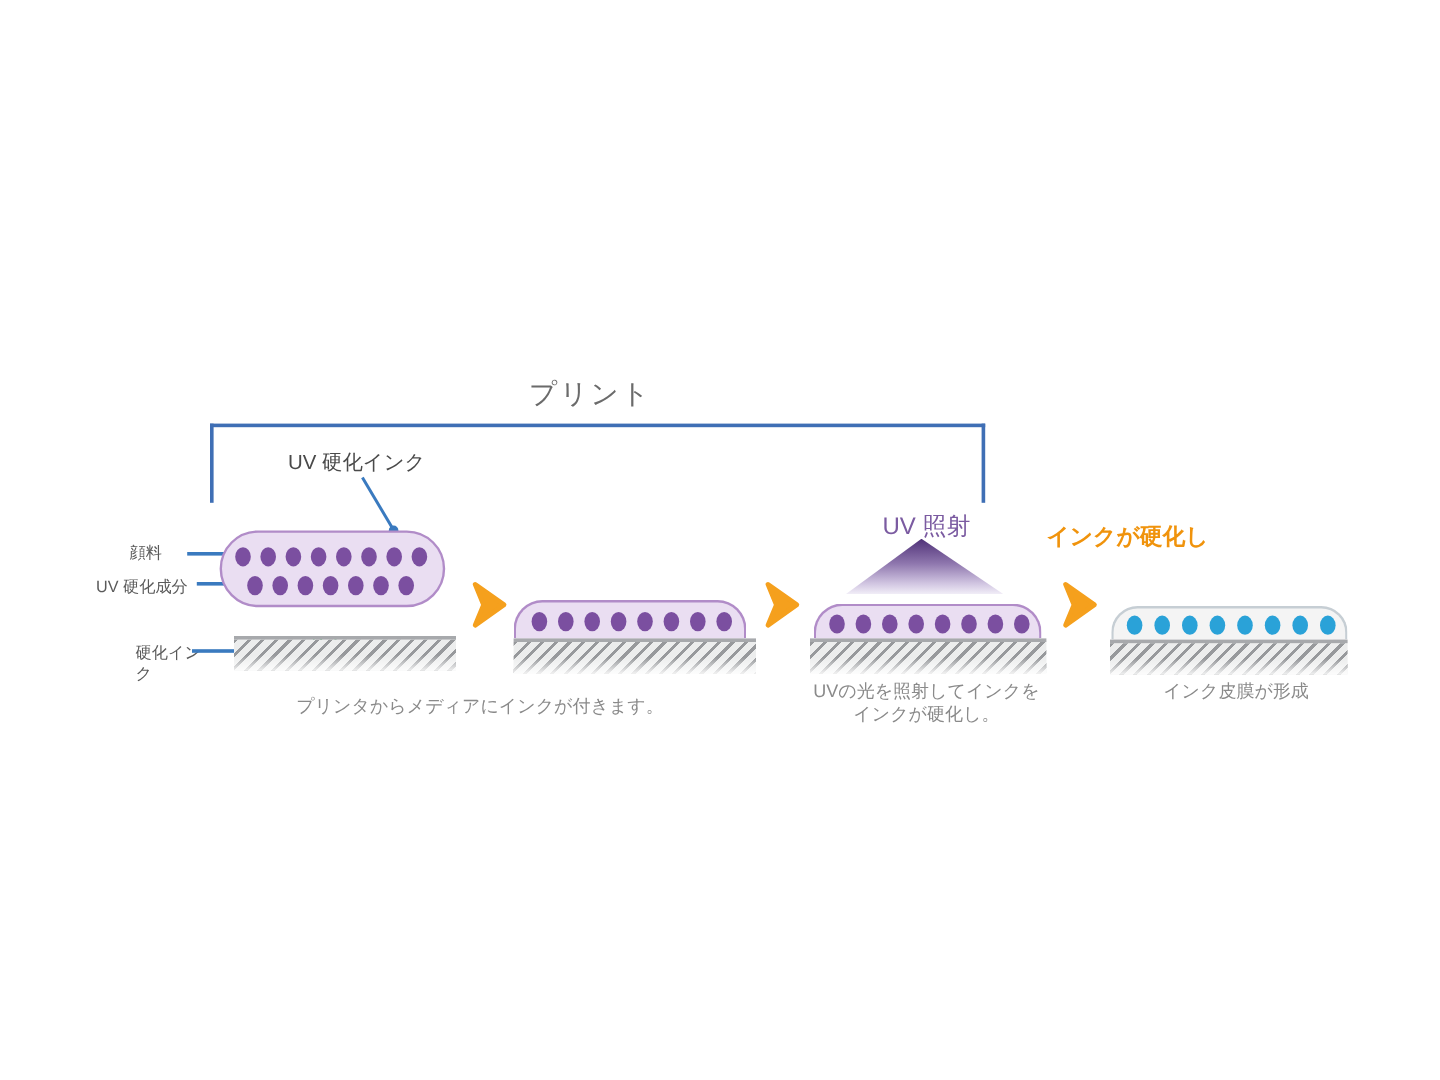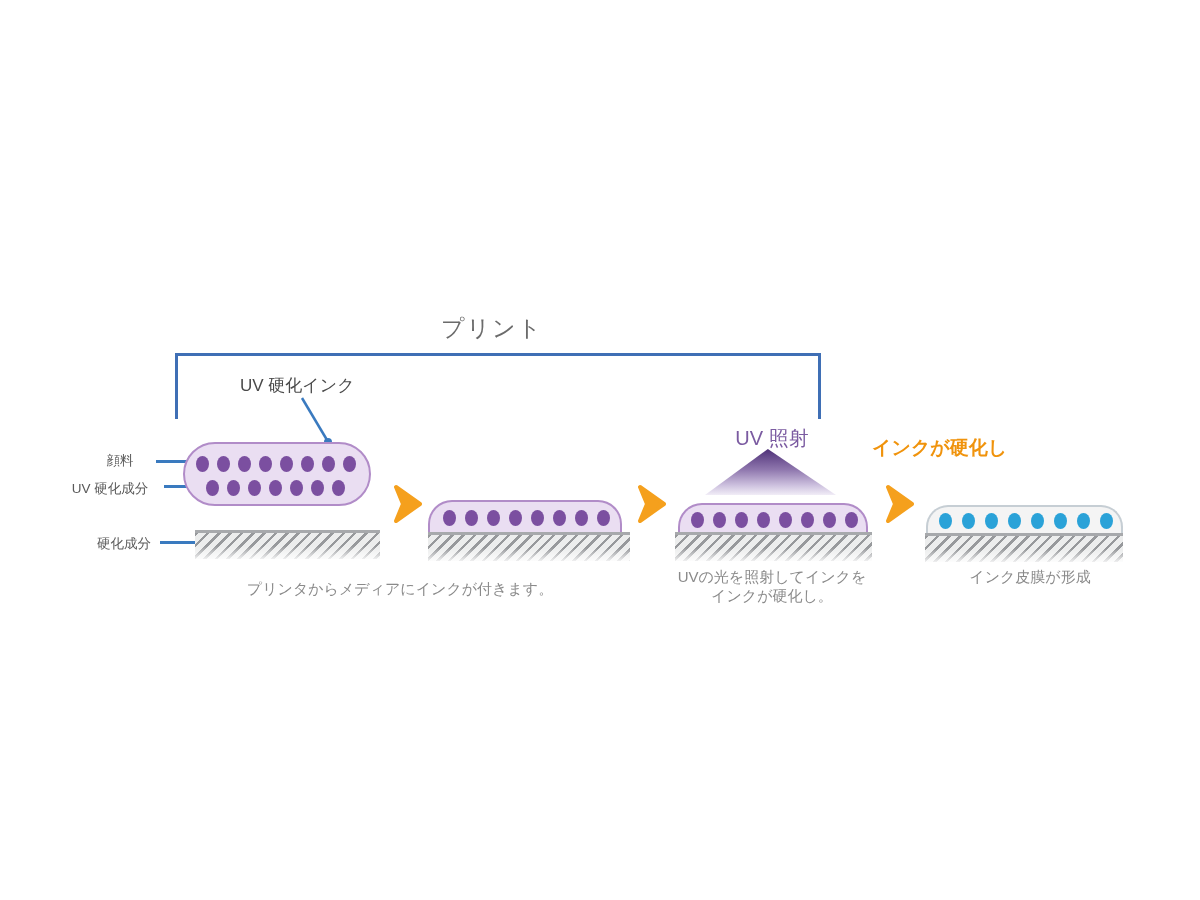--- a/index.html
+++ b/index.html
@@ -14,21 +14,21 @@
     border-right:3px solid var(--bracket_blue);}
 
   .ink-label{position:absolute;left:240px;top:374px;width:150px;font-size:17px;color:#4a4a4a;}
 
   
   #pointer-overlay{position:absolute;left:0;top:0;width:1200px;height:900px;pointer-events:none;}
   #pointer-overlay line{stroke:var(--pointer_blue);stroke-width:2.5;}
   #pointer-overlay circle{fill:var(--pointer_blue);}
 
   
-  .side-label{position:absolute;font-size:13.5px;color:var(--label_gray);text-align:center;}
+  .side-label{position:absolute;font-size:13.5px;color:var(--label_gray);text-align:left;margin-left:20px;}
   .pointer-line{position:absolute;height:2.5px;background:var(--pointer_blue);}
   .pointer-line::after{content:"";position:absolute;right:-4px;top:-2.75px;width:8px;height:8px;
     border-radius:50%;background:var(--pointer_blue);}
 
   
   .blob{position:absolute;box-sizing:border-box;background:var(--ink_fill);
     border:2.5px solid var(--ink_border);}
   .blob.full{border-radius:33px;}
   .blob.flat{border-radius:24px 24px 0 0;border-bottom:none;}
   .blob.cured{background:var(--cured_fill);border:2px solid var(--cured_border);
@@ -88,21 +88,21 @@
     <line x1="302" y1="398" x2="327" y2="440"></line>
     <circle cx="328" cy="442" r="4"></circle>
   </svg>
 
   <div class="side-label" style="left:88px;top:452px;width:64px;">顔料</div>
   <div class="pointer-line" style="left:156px;top:460px;width:42px;"></div>
 
   <div class="side-label" style="left:60px;top:480px;width:100px;">UV 硬化成分</div>
   <div class="pointer-line" style="left:164px;top:485px;width:34px;"></div>
 
-  <div class="side-label" style="left:93px;top:535px;width:62px;">硬化成分</div>
+  <div class="side-label" style="left:93px;top:535px;width:62px;">硬化インク</div>
   <div class="pointer-line" style="left:160px;top:541px;width:46px;"></div>
 
   <div class="blob full" style="left:183px;top:442px;width:188px;height:64px;">
     <div class="dot-row row-g8" style="left:11px;top:12px;">
         <span class="dot purple"></span>
         <span class="dot purple"></span>
         <span class="dot purple"></span>
         <span class="dot purple"></span>
         <span class="dot purple"></span>
         <span class="dot purple"></span>

